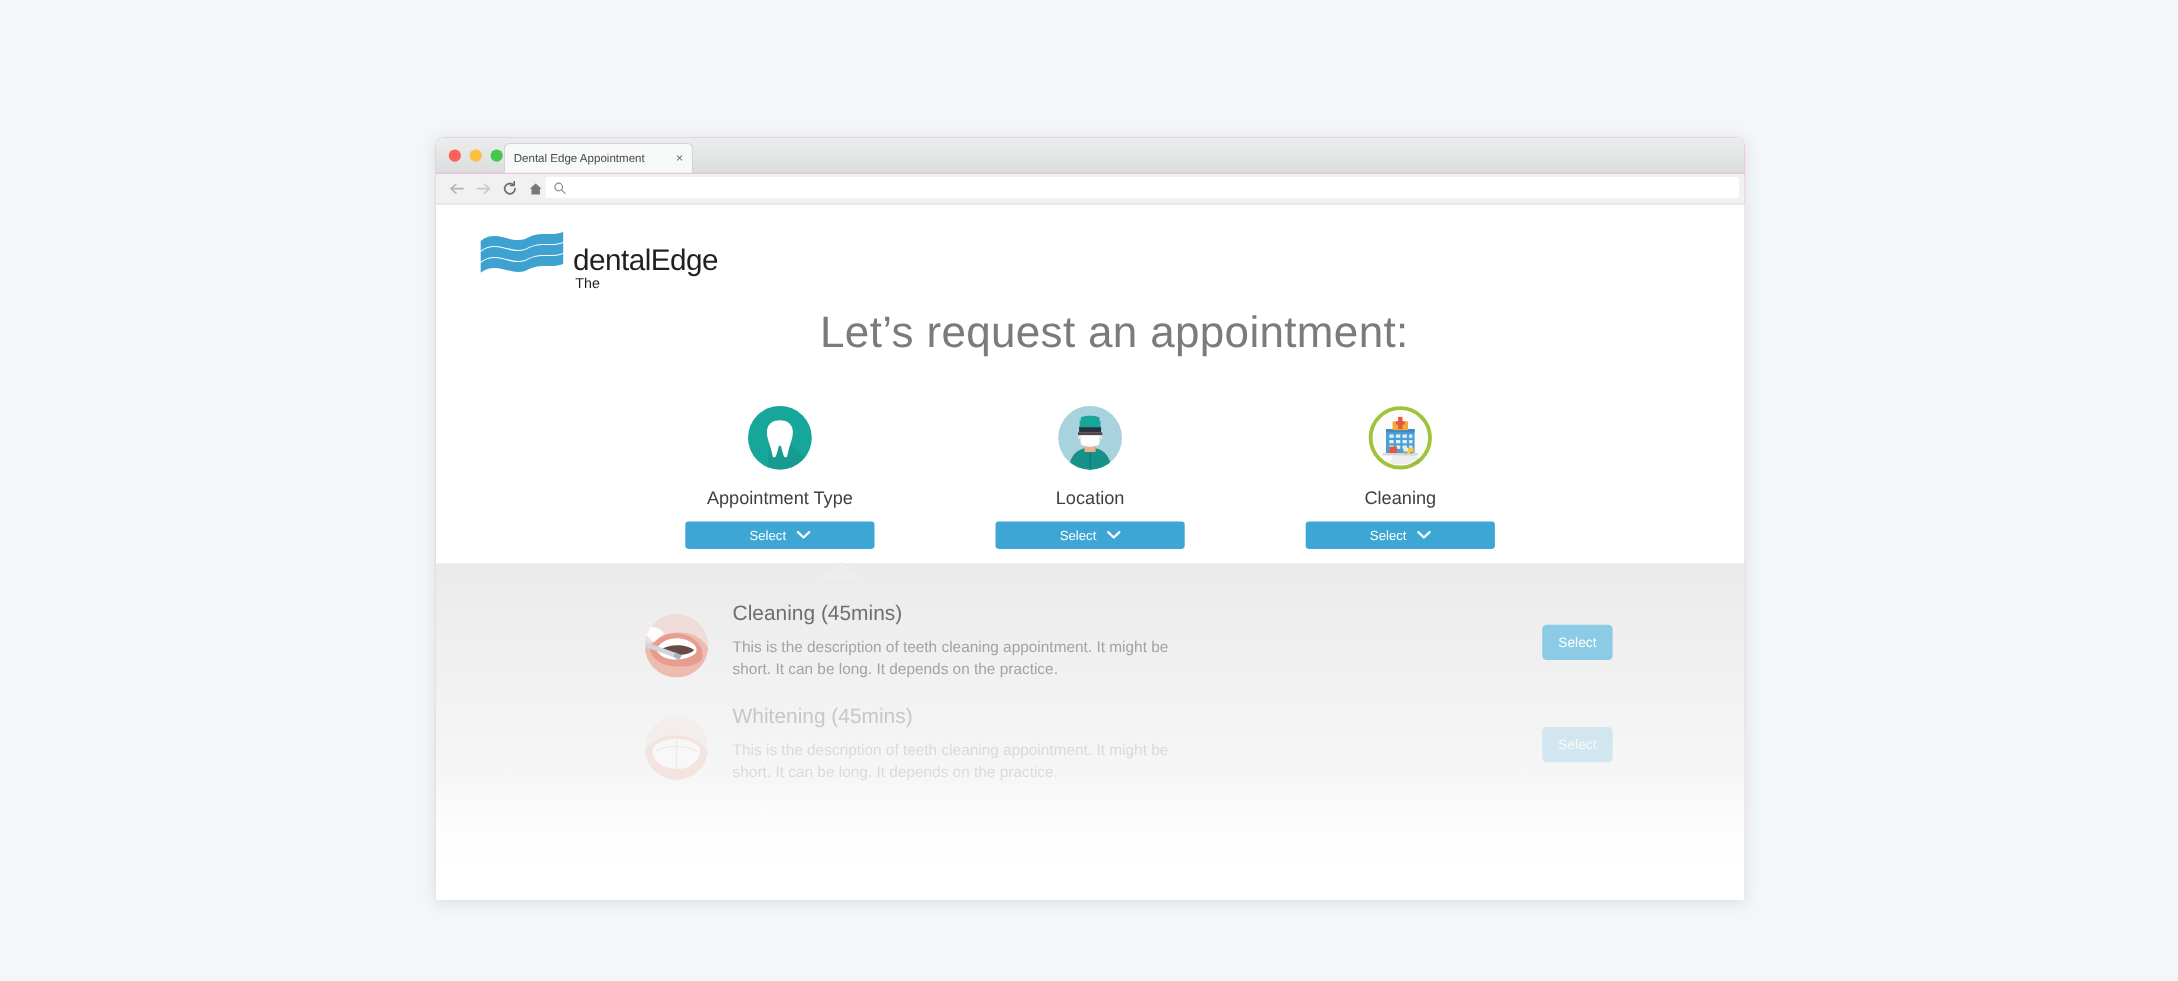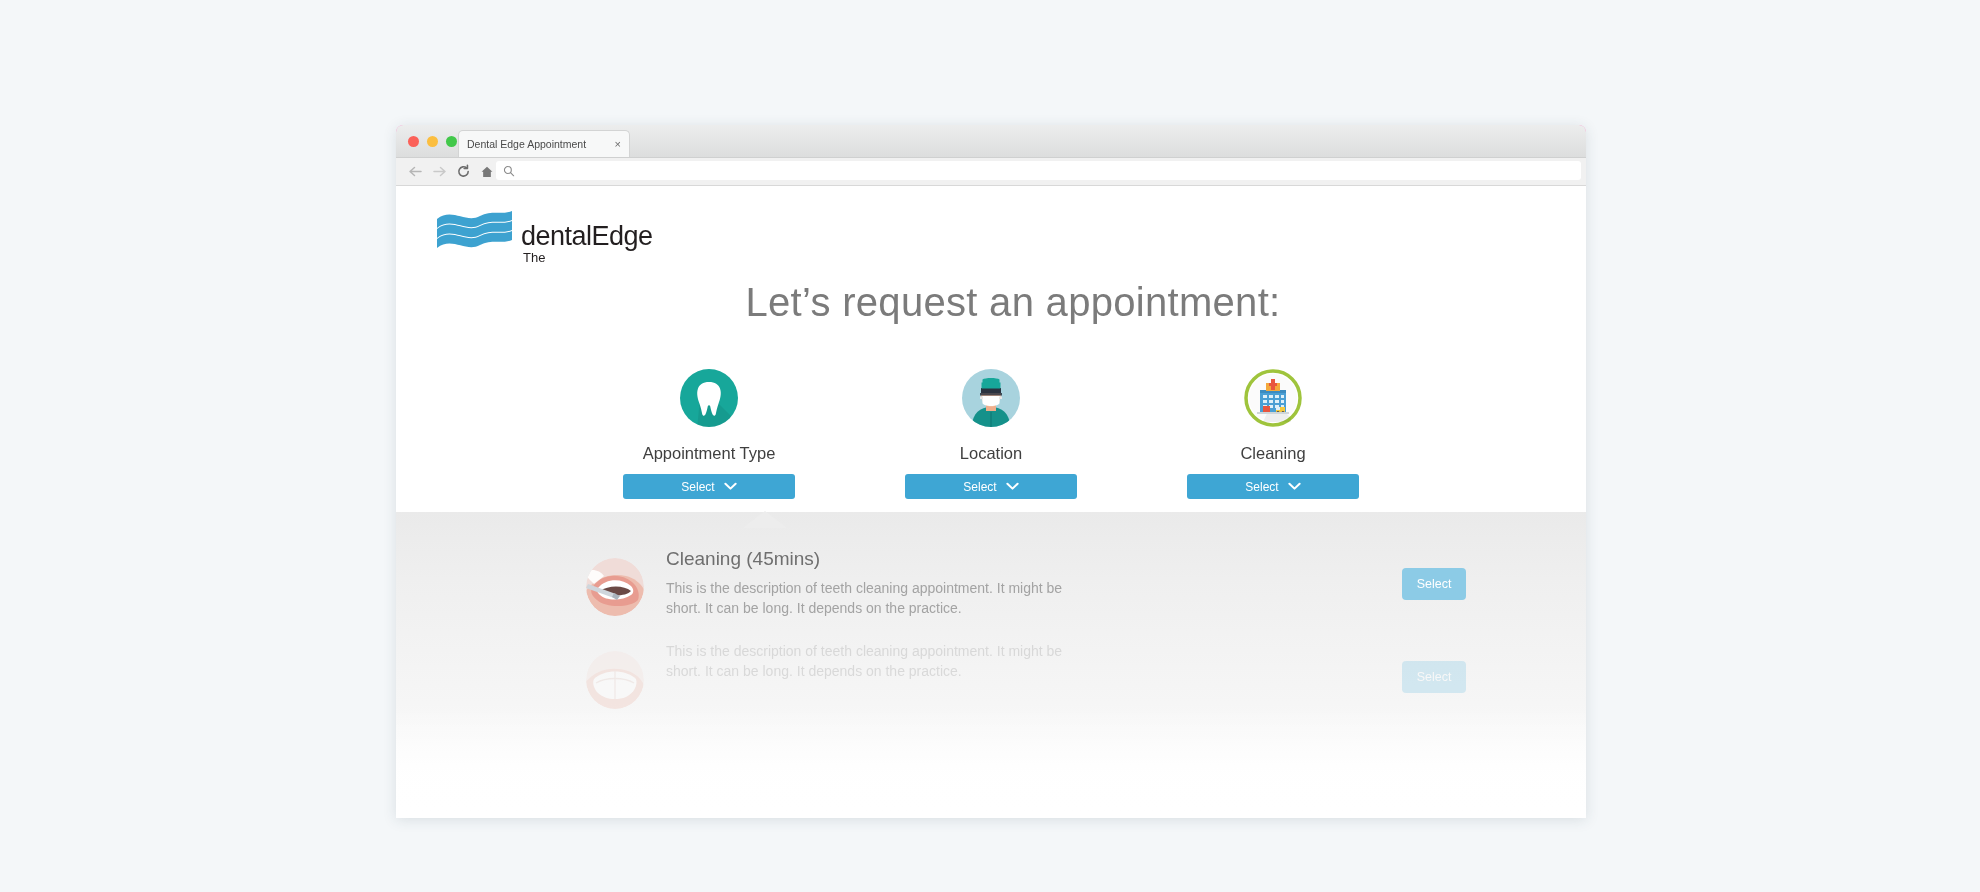--- a/index.html
+++ b/index.html
@@ -529,20 +529,21 @@
               <g clip-path="url(#t2)">
                 <rect width="58" height="58" fill="#f3e2de"></rect>
                 <path d="M-4 36 C6 20 24 14 42 20 C54 24 60 34 61 46 L61 62 L-4 62 Z" fill="#eec2b6"></path>
                 <path d="M8 28 C18 18 40 18 50 28 C52 34 48 42 40 46 C30 50 18 48 12 42 C8 38 6 32 8 28 Z" fill="#ffffff"></path>
                 <path d="M29 20 L29 48" stroke="#e6d2cc" stroke-width="1.3"></path>
                 <path d="M10 32 C20 26 38 26 48 32" stroke="#e6d2cc" stroke-width="1.3" fill="none"></path>
               </g>
             </svg>
           </div>
           <div class="result-body">
+            <div class="result-title">Whitening (45mins)</div>
             <div class="result-desc">This is the description of teeth cleaning appointment. It might be short. It can be long. It depends on the practice.</div>
           </div>
           <button class="result-select">Select</button>
         </div>
 
       </div>
 
       <div class="fade-mask"></div>
     </div>
 

